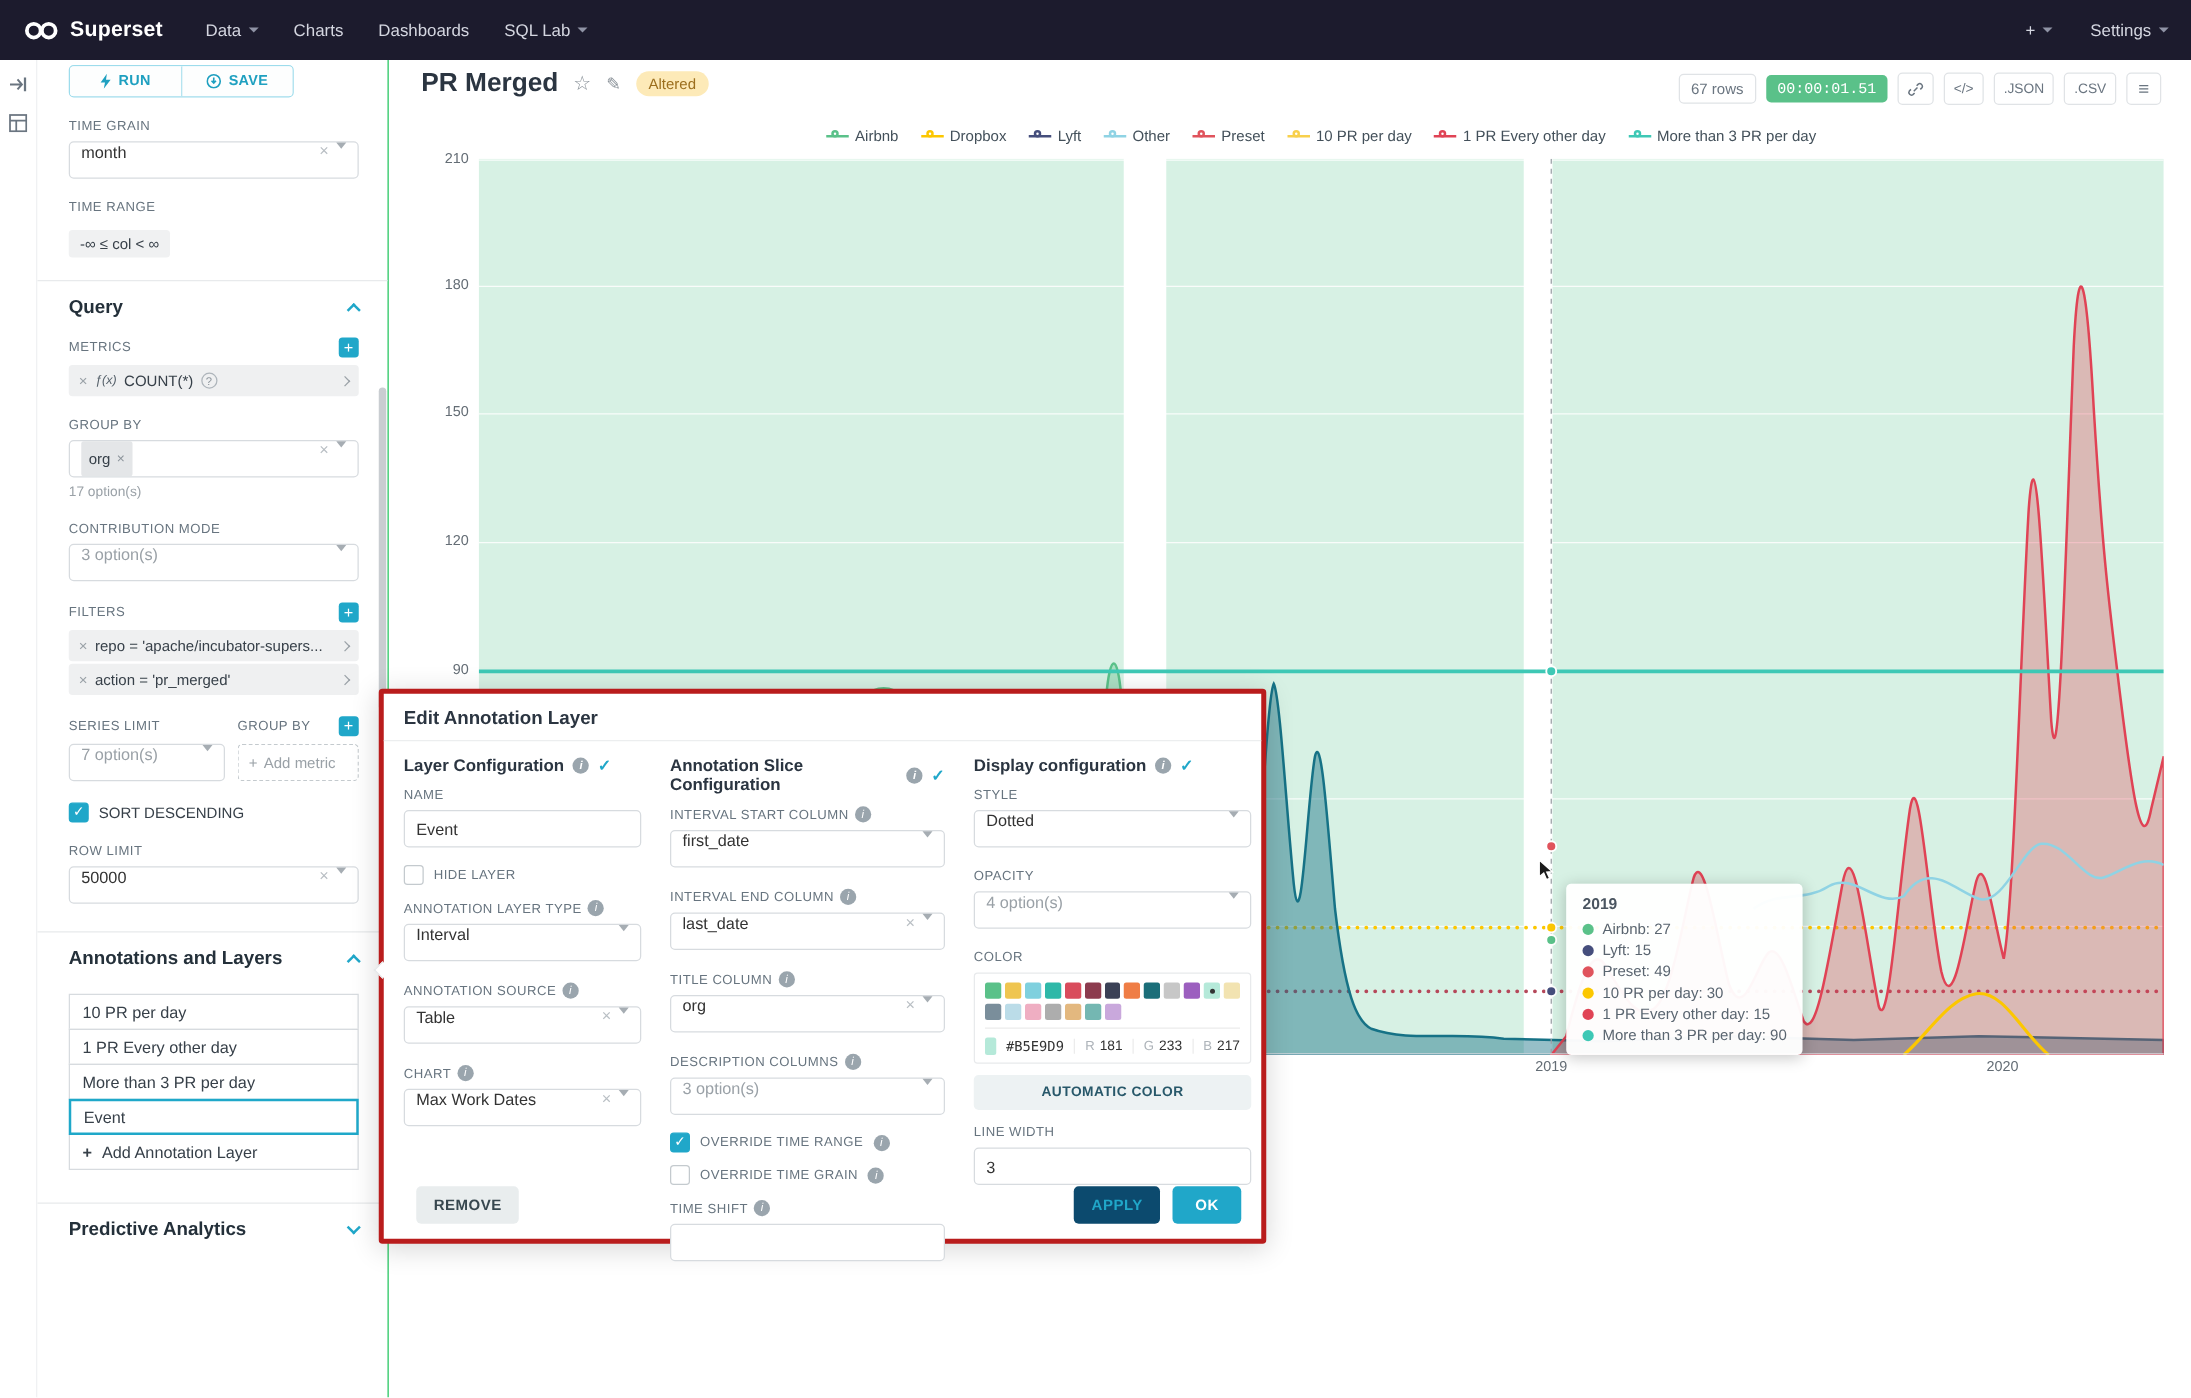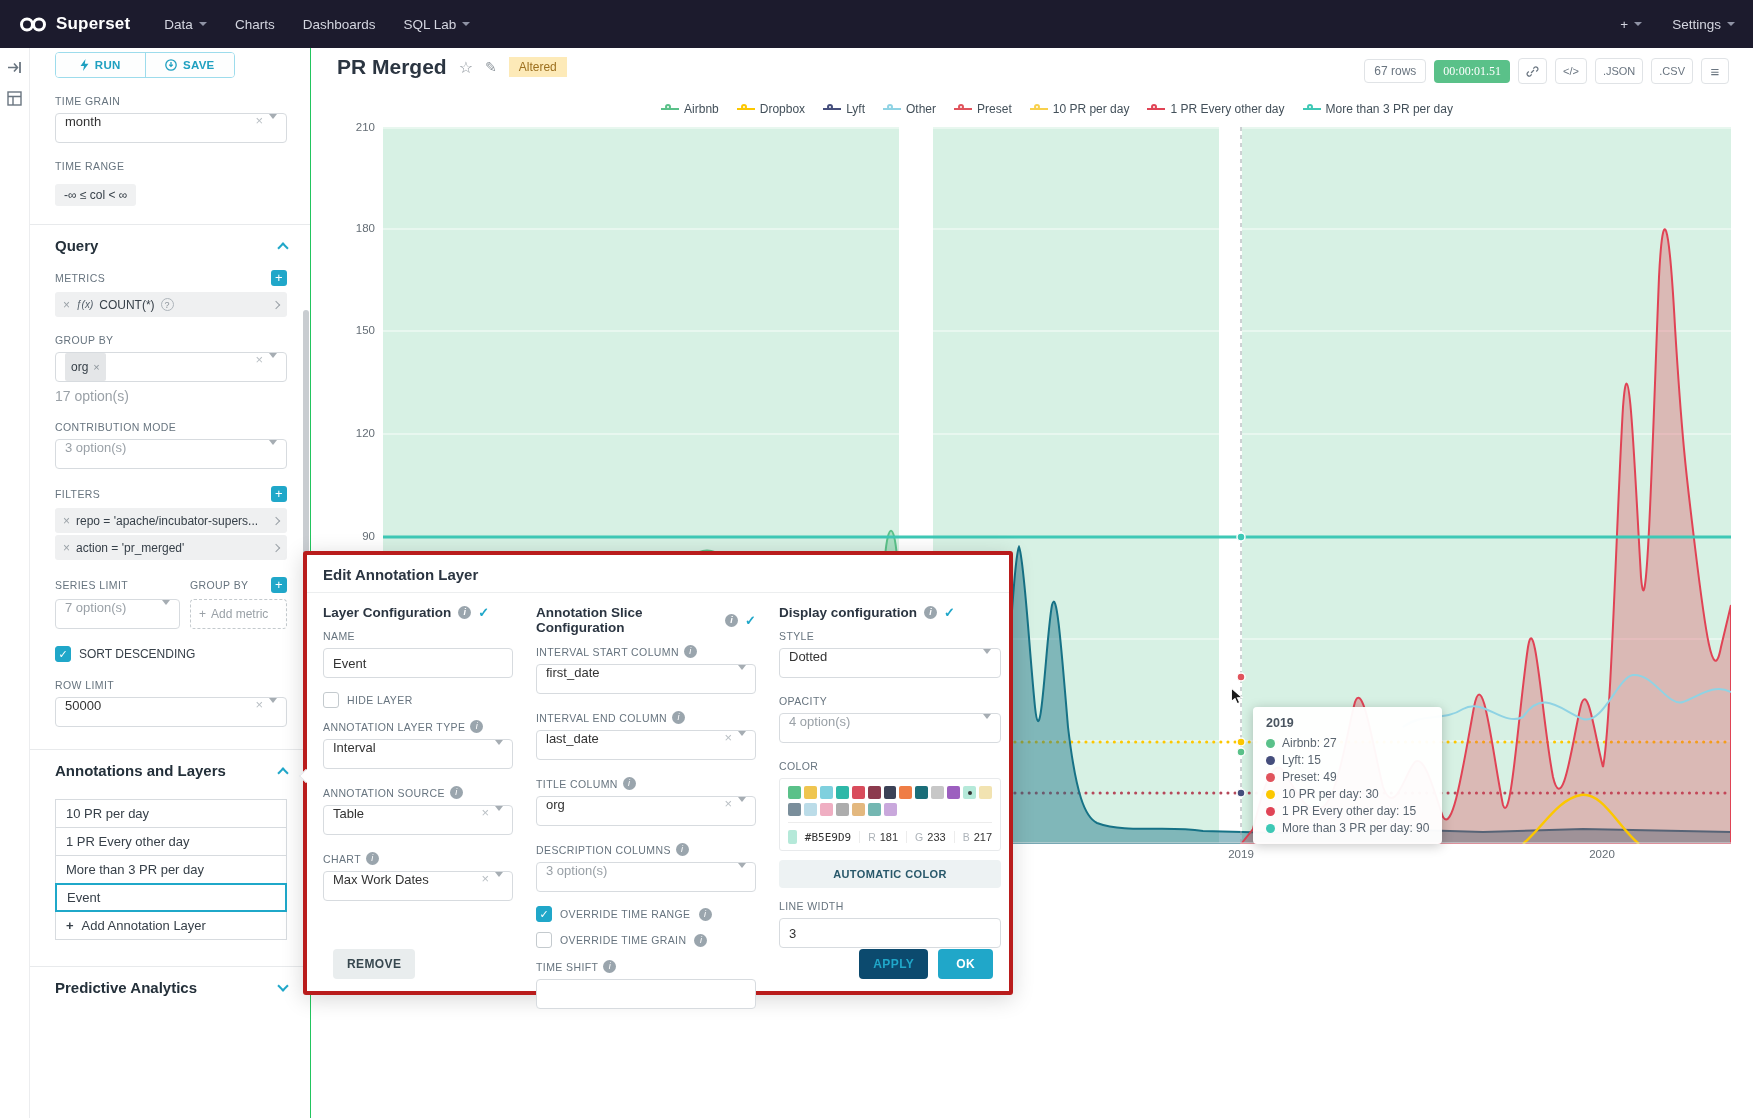--- a/index.html
+++ b/index.html
@@ -42,21 +42,21 @@
   .chev.up { transform:rotate(-135deg); margin-top:4px; } .chev.dn { transform:rotate(45deg); margin-bottom:4px; }
   .lbl-row { display:flex; align-items:center; }
   .plus-btn { width:16px; height:16px; background:#20a7c9; color:#fff; border-radius:3px; font-size:13px; line-height:15px;
               text-align:center; margin-left:auto; cursor:pointer; }
   .pill { background:#eff0f1; border-radius:3px; height:25px; display:flex; align-items:center; gap:6px; padding:0 8px;
           font-size:12px; color:#374049; margin-top:6px; cursor:pointer; }
   .pill .x { color:#9aa1a7; font-size:12px; }
   .chev-r { width:6px; height:6px; border-right:1.6px solid #9aa1a7; border-top:1.6px solid #9aa1a7; transform:rotate(45deg); margin-left:auto; }
   .fx { font-style:italic; font-size:10px; color:#55606a; }
   .qmark { width:13px; height:13px; border:1px solid #aeb5bb; border-radius:50%; color:#8b939a; font-size:9px; line-height:12px; text-align:center; }
-  .hint { font-size:14px; color:#9aa1a7; margin-top:6px; }
+  .hint { font-size:11px; color:#9aa1a7; margin-top:6px; }
   .tag { background:#e4e6e8; border-radius:2px; padding:2px 6px; font-size:12px; color:#374049; display:flex; align-items:center; gap:5px; }
   .tag .x { color:#8b939a; font-size:11px; }
   .two-col { display:flex; align-items:center; gap:10px; }
   .sortbox { flex:1; height:30px; border:1px dashed #c4cace; border-radius:4px; display:flex; align-items:center; gap:5px;
              padding:0 8px; color:#9aa1a7; font-size:12px; cursor:pointer; }
   .cb-row { display:flex; align-items:center; gap:8px; margin-top:17px; cursor:pointer; }
   .cb { width:16px; height:16px; border:1px solid #c4cace; border-radius:3px; background:#fff; flex:0 0 16px; }
   .cb.on { background:#20a7c9; border-color:#20a7c9; color:#fff; font-size:11px; line-height:15px; text-align:center; }
   .cb-lbl { font-size:12px; color:#374049; }
   .ann-list { margin-top:11px; }
@@ -64,24 +64,24 @@
              padding:0 10px; font-size:13px; color:#374049; cursor:pointer; background:#fff; }
   .ann-row.active { border:2px solid #1fa8c9; position:relative; z-index:2; }
   .ann-row.add { gap:8px; font-weight:bold; }
   .scroll-thumb { position:absolute; right:1px; top:262px; width:6px; height:258px; background:#c9cdd1; border-radius:3px; }
 
   
   .main { position:absolute; left:311px; top:48px; right:0; bottom:0; background:#fff; }
   .chart-title-row { position:absolute; left:337px; top:55px; display:flex; align-items:center; gap:12px; }
   .chart-title { font-size:21px; font-weight:bold; color:#2b3541; }
   .icon-g { color:#8b939a; font-size:16px; cursor:pointer; }
-  .badge { border-radius:0; background:#fdeab8; color:#9c6f1e; font-size:12px; padding:3px 10px; }
+  .badge { border-radius:10px; background:#fdeab8; color:#9c6f1e; font-size:12px; padding:3px 10px; }
   .hdr-right { position:absolute; right:24px; top:58px; display:flex; align-items:center; gap:8px; }
   .rows-pill { border:1px solid #e0e3e6; border-radius:4px; font-size:12px; color:#6a7580; padding:4px 9px; }
-  .timer-pill { background:#5ac189; color:#fff; border-radius:4px; font-size:12px; padding:4px 9px; font-family:Liberation Serif, serif; }
+  .timer-pill { background:#5ac189; color:#fff; border-radius:4px; font-size:12px; padding:4px 9px; font-family:Liberation Mono, monospace; }
   .hbtn { border:1px solid #e0e3e6; border-radius:4px; height:26px; min-width:28px; display:flex; align-items:center;
           justify-content:center; padding:0 7px; font-size:11px; color:#6a7580; background:#fff; cursor:pointer; }
   .legend { position:absolute; left:383px; top:102px; width:1348px; display:flex; justify-content:center; gap:18px; }
   .lg-item { display:flex; align-items:center; gap:5px; cursor:pointer; }
   .lg-marker { position:relative; width:18px; height:10px; }
   .lg-line { position:absolute; left:0; right:0; top:4px; height:2px; }
   .lg-ring { position:absolute; left:4px; top:0; width:6px; height:6px; border:2px solid #000; border-radius:50%; background:#fff; }
   .lg-lbl { font-size:12px; color:#43505a; }
   .ytick { position:absolute; left:333px; width:42px; text-align:right; font-size:11.5px; color:#646d75; }
   .xtick { position:absolute; top:848px; width:40px; text-align:center; font-size:11.5px; color:#646d75; }

